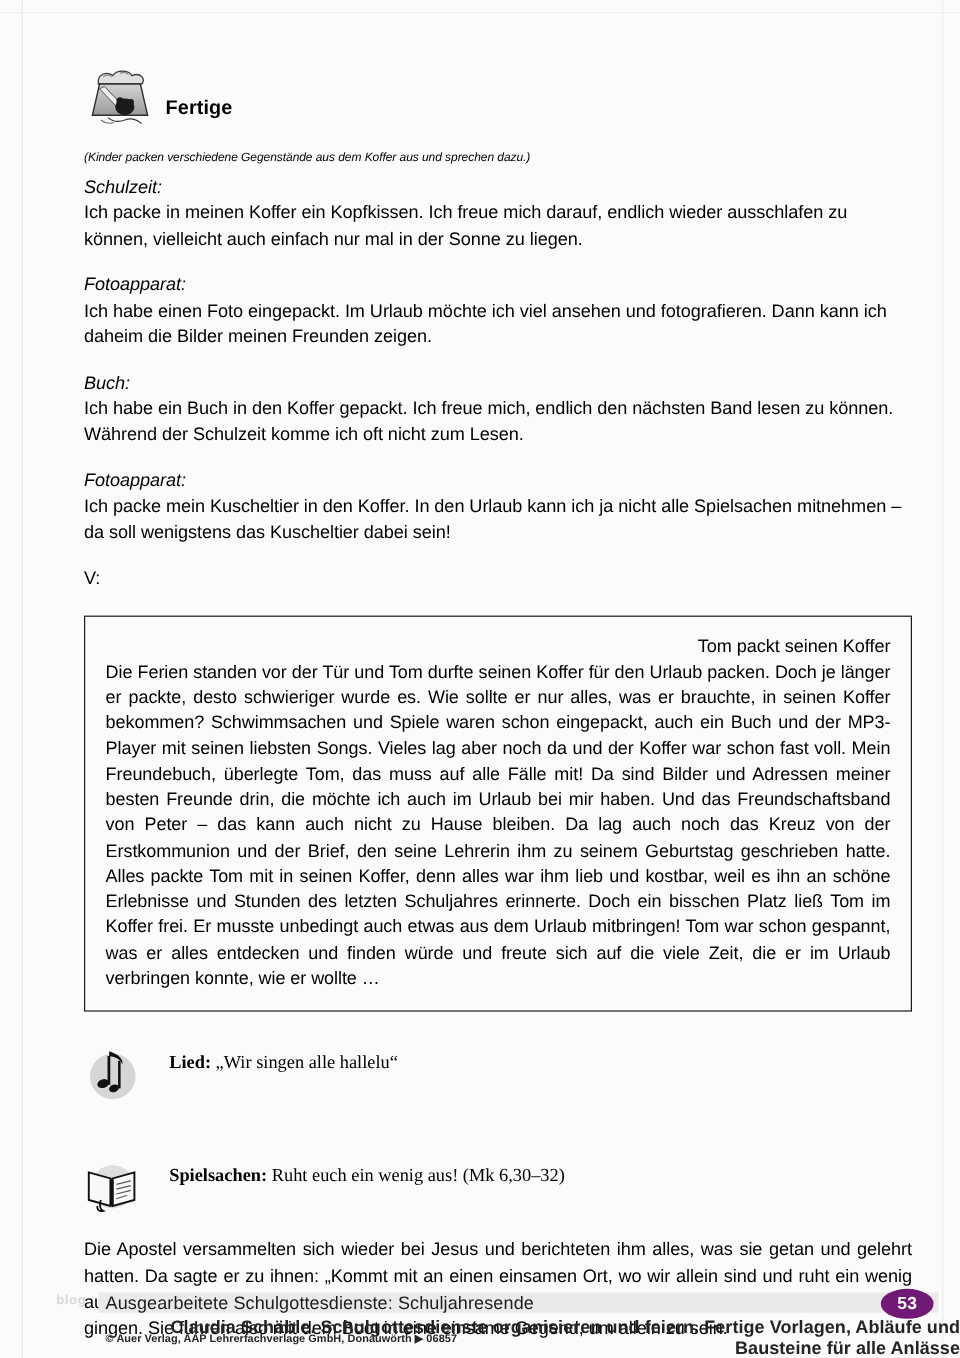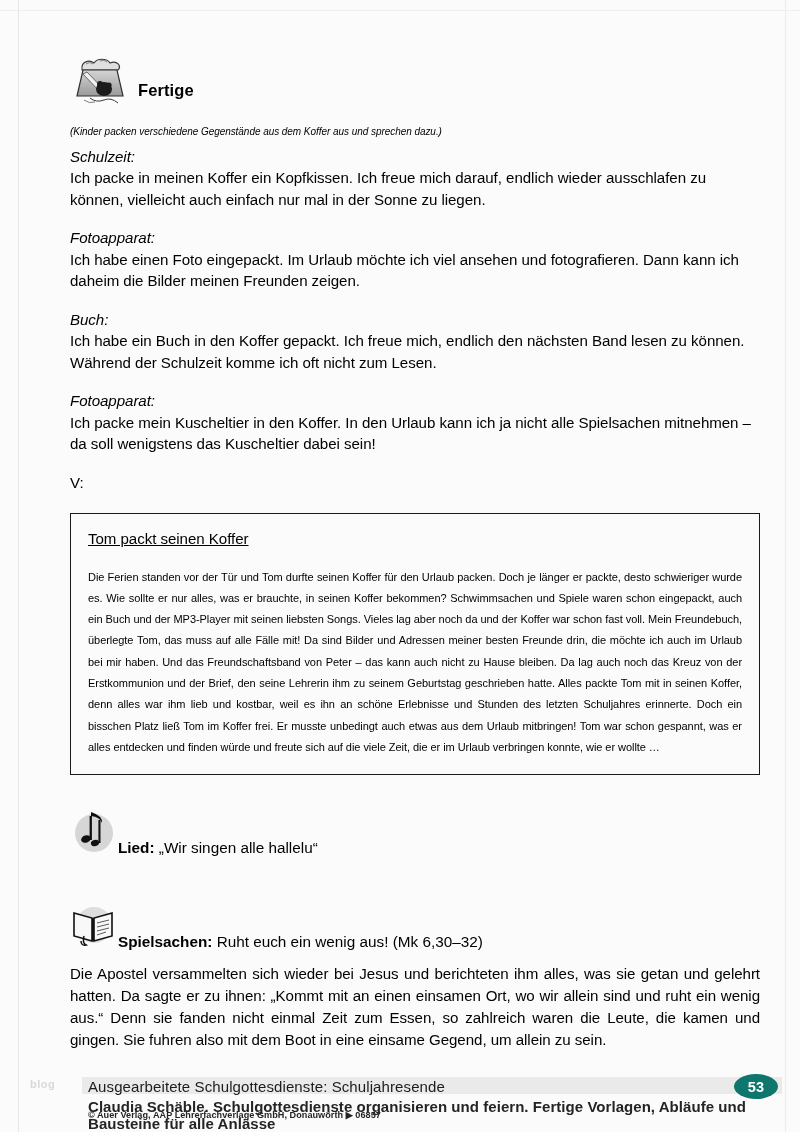--- a/index.html
+++ b/index.html
@@ -97,40 +97,39 @@
   }
 
   
   .story-box {
     border: 1.3px solid #1a1a1a;
     padding: 14px 17px 16px 17px;
     margin-bottom: 30px;
     background: #fbfbfb;
   }
   .story-title {
-    text-align: left;
+    text-align: right;
     font-size: 15.1px;
-    margin-bottom: 17px;
-    text-decoration: underline;
   }
   .story-body {
-    font-size: 11px;
+    font-size: 15px;
     line-height: 21.3px;
     text-align: justify;
     text-justify: inter-word;
     hyphens: manual;
   }
 
   
   .sec-row {
     display: flex;
-    align-items: flex-end;
-    gap: 0;
+    align-items: flex-start;
+    gap: 23px;
     margin-bottom: 8px;
     min-height: 52px;
+    font-family: Liberation Serif, serif;
   }
   .sec-icon {
     width: 48px;
     height: 48px;
     flex: 0 0 48px;
     position: relative;
   }
   .sec-label {
     font-size: 15.3px;
     padding-top: 4px;
@@ -149,20 +148,21 @@
   
   .gap-lied { height: 34px; }
 
   
   .footer {
     position: absolute;
     left: 0;
     right: 0;
     bottom: 0;
     height: 62px;
+    text-align: right;
   }
   .footer-smudge {
     position: absolute;
     left: 30px;
     top: 8px;
     width: 42px;
     height: 22px;
     color: #d8d8d8;
     font-size: 11px;
     font-weight: bold;
@@ -204,21 +204,21 @@
     letter-spacing: 0.05px;
     font-weight: bold;
   }
   .page-badge {
     position: absolute;
     right: 22px;
     top: 4px;
     width: 44px;
     height: 25px;
     border-radius: 50%;
-    background: #0f766e;
+    background: #701a75;
     color: #ffffff;
     font-size: 14.5px;
     font-weight: bold;
     display: flex;
     align-items: center;
     justify-content: center;
     letter-spacing: 0.3px;
   }
 </style>
 </head>

